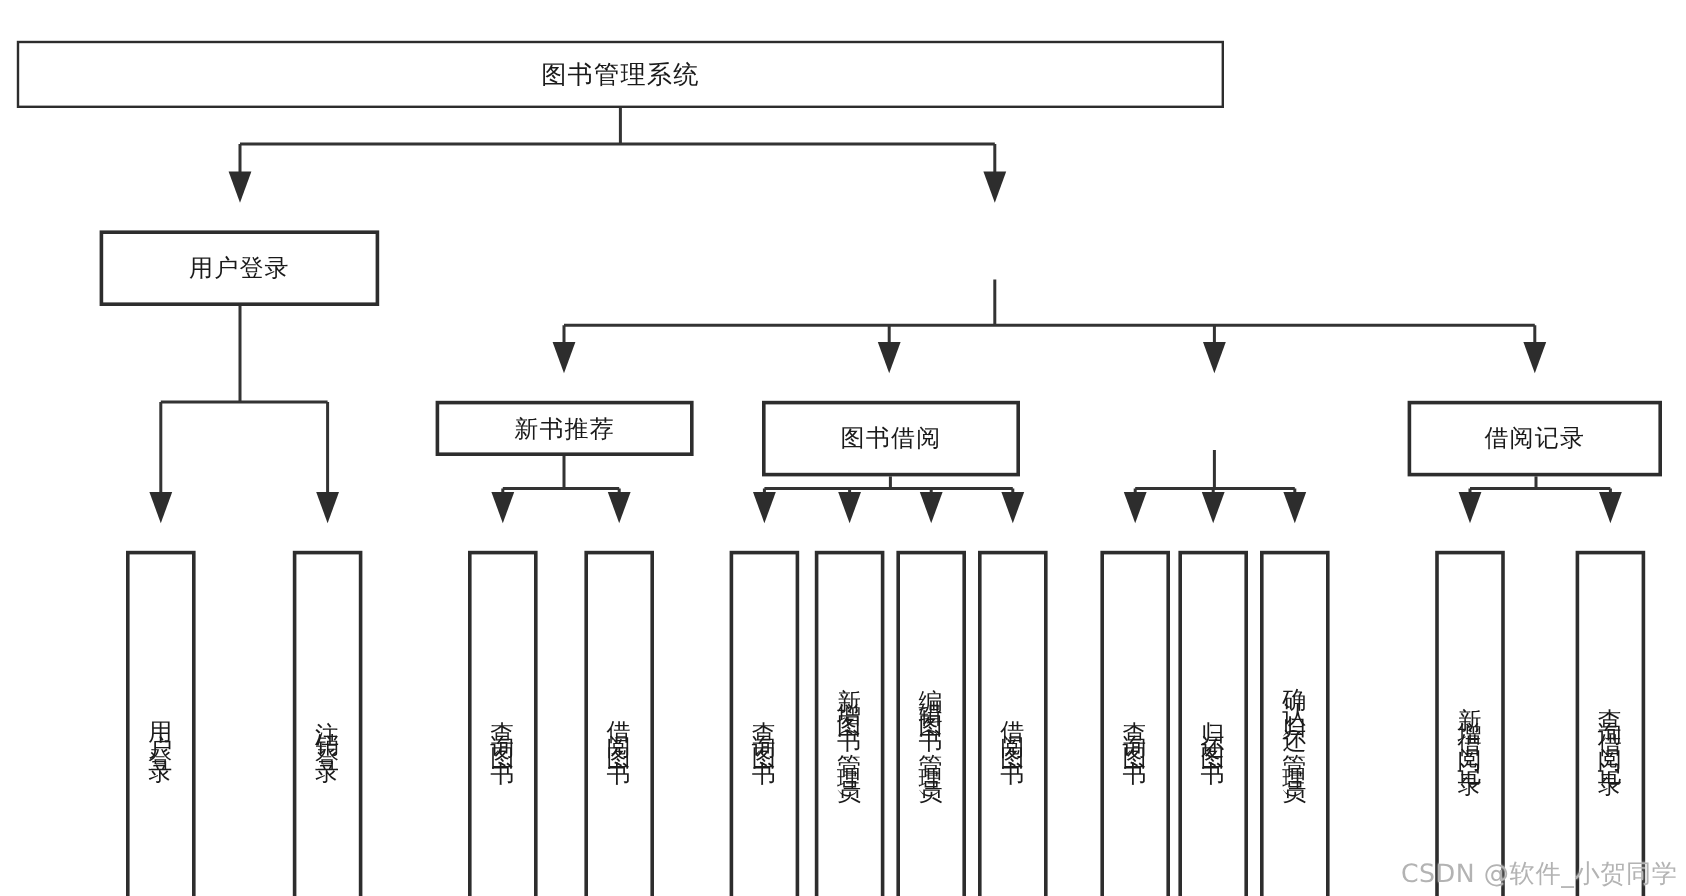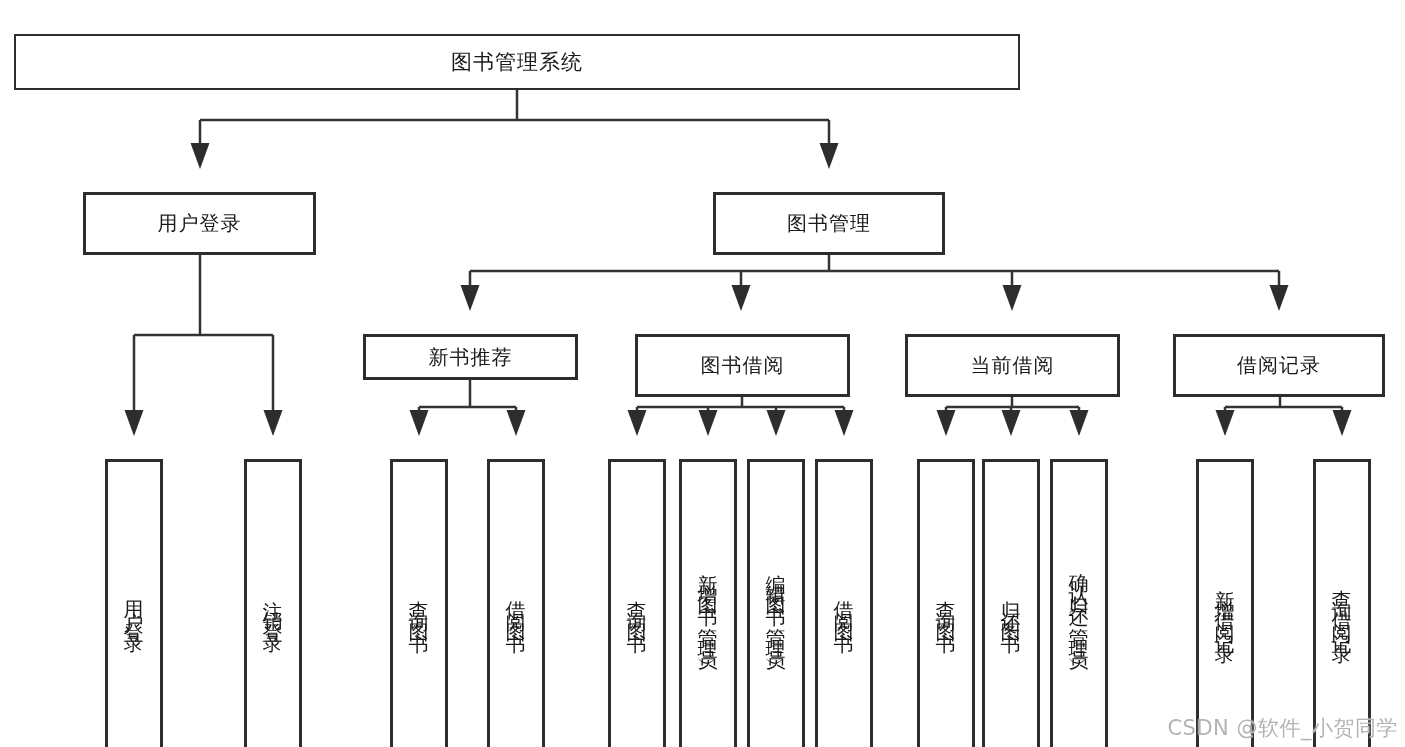--- a/index.html
+++ b/index.html
@@ -61,32 +61,26 @@
       </g>
   </svg>
 
   <div class="box hbox root" style="left:14px;top:12px;width:1006px;height:56px;">
     <span>图书管理系统</span>
   </div>
 
   <div class="box hbox" style="left:83px;top:170px;width:233px;height:63px;">
     <span>用户登录</span>
   </div>
-  <div class="box hbox" style="left:713px;top:170px;width:232px;height:63px;">
-    <span>图书管理</span>
-  </div>
 
   <div class="box hbox" style="left:363px;top:312px;width:215px;height:46px;">
     <span>新书推荐</span>
   </div>
   <div class="box hbox" style="left:635px;top:312px;width:215px;height:63px;">
     <span>图书借阅</span>
-  </div>
-  <div class="box hbox" style="left:905px;top:312px;width:215px;height:63px;">
-    <span>当前借阅</span>
   </div>
   <div class="box hbox" style="left:1173px;top:312px;width:212px;height:63px;">
     <span>借阅记录</span>
   </div>
 
   <div class="box vbox" style="left:105px;top:437px;width:58px;height:296px;">
     <span class="vtext">用户登录</span>
   </div>
   <div class="box vbox" style="left:244px;top:437px;width:58px;height:296px;">
     <span class="vtext">注销登录</span>

